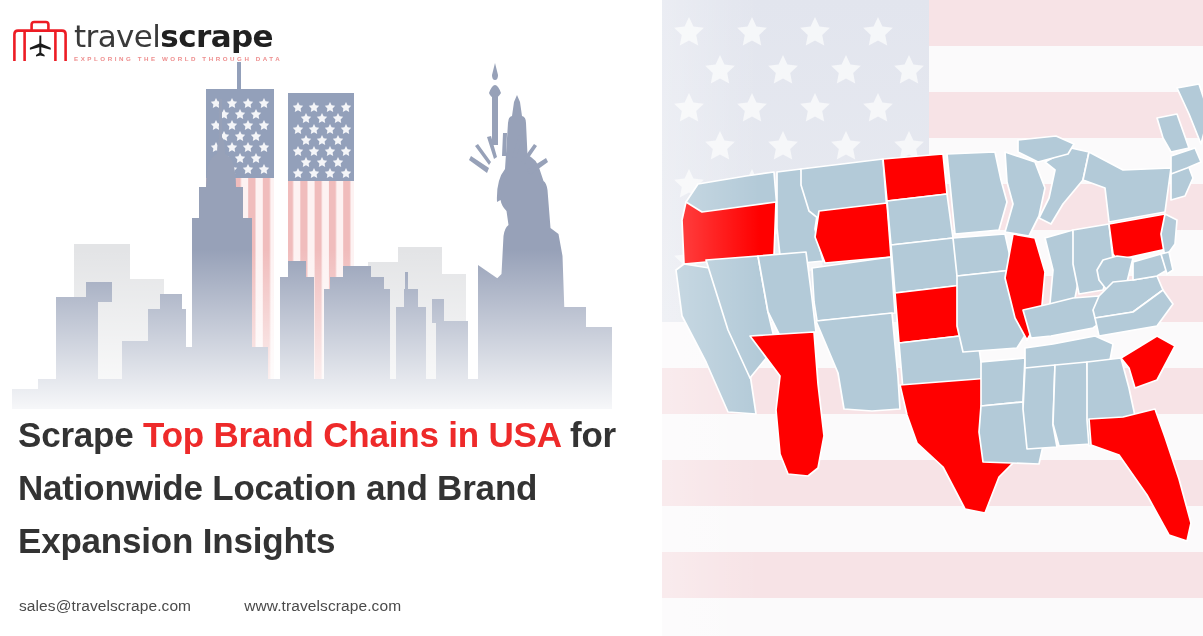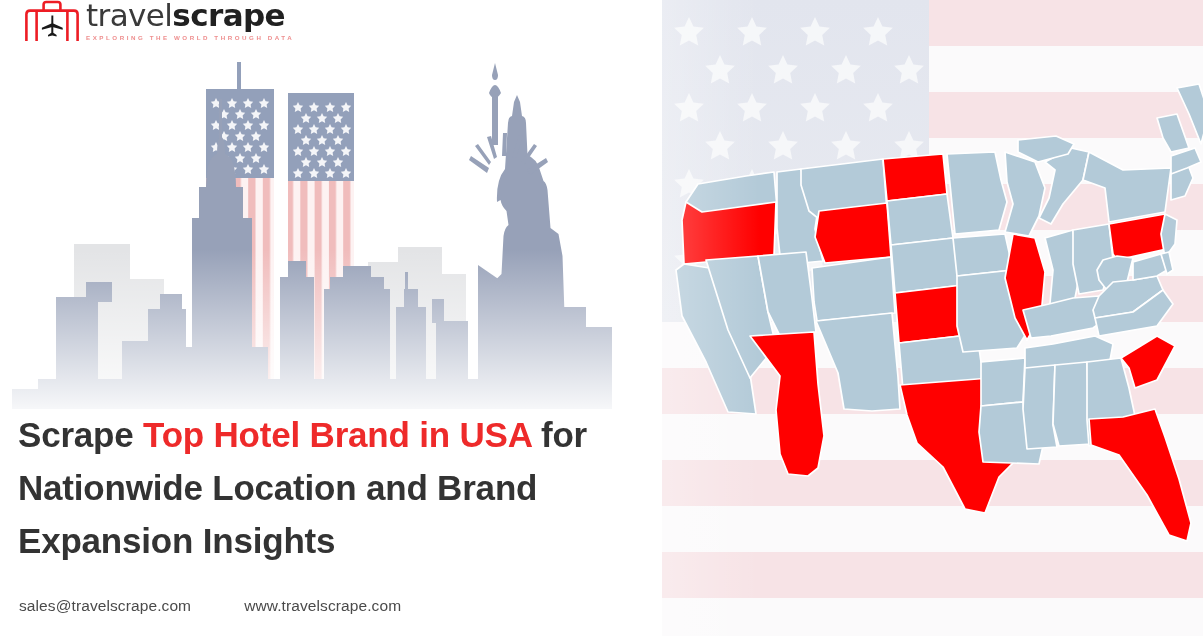--- a/index.html
+++ b/index.html
@@ -10,21 +10,21 @@
   }
   .banner{position:relative;width:1203px;height:636px;background:#ffffff;overflow:hidden;}
 
   
   .left-panel{position:absolute;left:0;top:0;width:662px;height:636px;background:#ffffff;overflow:hidden;}
 
   
   .logo-card{
     position:absolute;left:0;top:0;width:272px;height:62px;
     background:#ffffff;border-bottom-right-radius:16px;z-index:40;
-    display:flex;align-items:flex-start;padding-left:24px;box-sizing:border-box;
+    display:flex;align-items:flex-end;padding-left:12px;box-sizing:border-box;
   }
   .logo-mark{width:56px;height:42px;flex:0 0 auto;}
   .logo-text{margin-left:6px;display:flex;flex-direction:column;justify-content:center;}
   .logo-word{
     font-size:31px;line-height:31px;letter-spacing:-0.6px;color:#2b2b2b;
     font-family:"DejaVu Sans","Liberation Sans",sans-serif;
   }
   .logo-word b{font-weight:700;color:#212121;}
   .logo-word span.thin{font-weight:400;color:#3a3a3a;}
   .logo-tag{
@@ -233,21 +233,21 @@
         <path d="M27.4 15.4 l1.9,0 0,8.1 9.4,4.2 0,2.1 -9.4,-2.5 0,5.5 3.3,2.1 0,1.7
                  -4.3,-1.2 -4.3,1.2 0,-1.7 3.3,-2.1 0,-5.5 -9.4,2.5 0,-2.1 9.4,-4.2z" fill="#1a1a1a"></path>
       </svg>
       <div class="logo-text">
         <div class="logo-word"><span class="thin">travel</span><b>scrape</b></div>
         <div class="logo-tag">EXPLORING THE WORLD THROUGH DATA</div>
       </div>
     </div>
 
     <div class="headline">
-      <span>Scrape </span><span class="hl">Top Hotel Brand in</span>
+      <span>Scrape </span><span class="hl">Top Brand Chains in</span>
       <span class="hl">USA</span><span> for Nationwide Location</span>
       <span>and Brand Expansion Insights</span>
     </div>
 
     <div class="contact">
       <span class="email">sales@travelscrape.com</span>
       <span>www.travelscrape.com</span>
     </div>
   </div>
 

